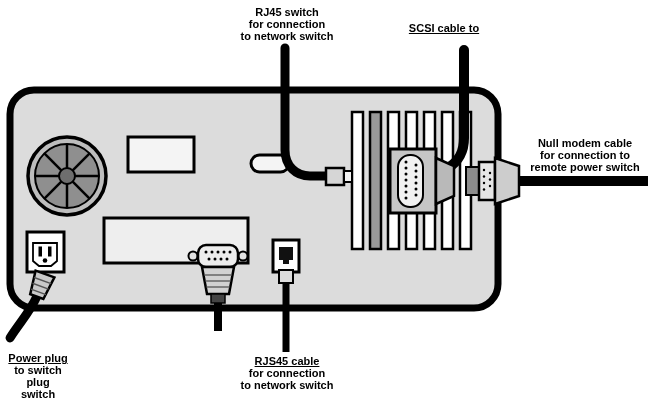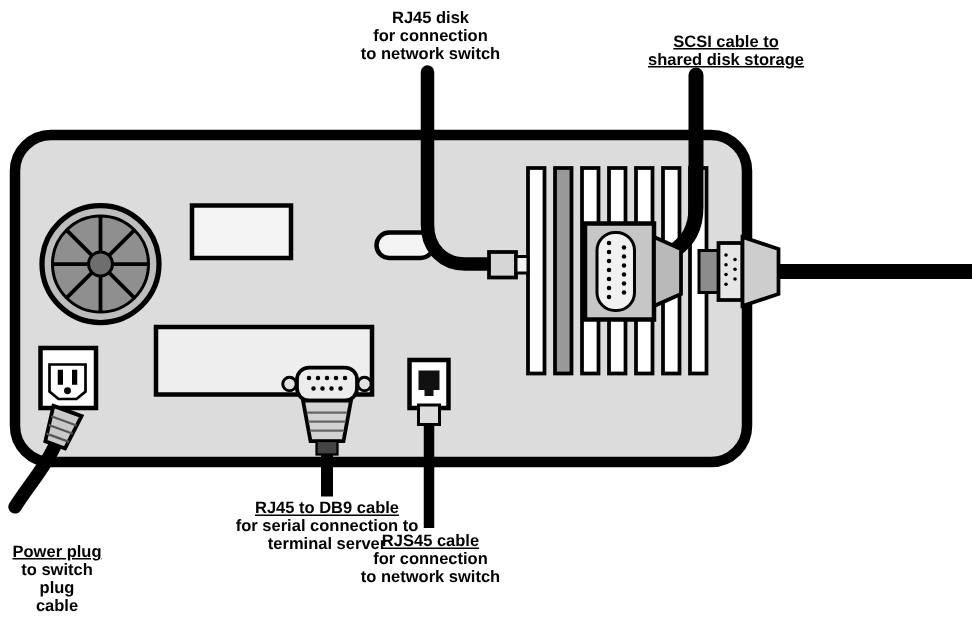--- a/index.html
+++ b/index.html
@@ -144,43 +144,42 @@
   <g transform="translate(45,274) rotate(20)">
     <path d="M0,24 C-1,40 -7,54 -11,72" stroke="#000" stroke-width="9" fill="none" stroke-linecap="round"></path>
     <polygon points="-10,0 10,0 7,24 -7,24" fill="#c9c9c9" stroke="#000" stroke-width="2.5"></polygon>
     <line x1="-9" y1="7" x2="9" y2="7" stroke="#555" stroke-width="1.5"></line>
     <line x1="-8.5" y1="13" x2="8.5" y2="13" stroke="#555" stroke-width="1.5"></line>
     <line x1="-8" y1="19" x2="8" y2="19" stroke="#555" stroke-width="1.5"></line>
   </g>
 </svg>
 
 <div class="label" style="left:287px;top:6px;">
-  <div>RJ45 disk</div>
+  <div>RJ45 switch</div>
   <div>for connection</div>
   <div>to network switch</div>
 </div>
 
-<div class="label" style="left:484px;top:22px;">
+<div class="label" style="left:444px;top:22px;">
   <div class="u">SCSI cable to</div>
-  <div class="u">shared disk storage</div>
 </div>
 
+<div class="label" style="left:585px;top:137px;">
+  <div>Null modem cable</div>
+  <div>for connection to</div>
+  <div>remote power switch</div>
+</div>
 
-<div class="label" style="left:38px;top:352px;margin-top:10px;">
+<div class="label" style="left:38px;top:352px;">
   <div class="u">Power plug</div>
   <div>to switch</div>
   <div>plug</div>
-  <div>cable</div>
+  <div>switch</div>
 </div>
 
-<div class="label" style="left:218px;top:333px;">
-  <div class="u">RJ45 to DB9 cable</div>
-  <div>for serial connection to</div>
-  <div>terminal server</div>
-</div>
 
 <div class="label" style="left:287px;top:355px;">
   <div class="u">RJS45 cable</div>
   <div>for connection</div>
   <div>to network switch</div>
 </div>
 
 </div>
 
 </body></html>

